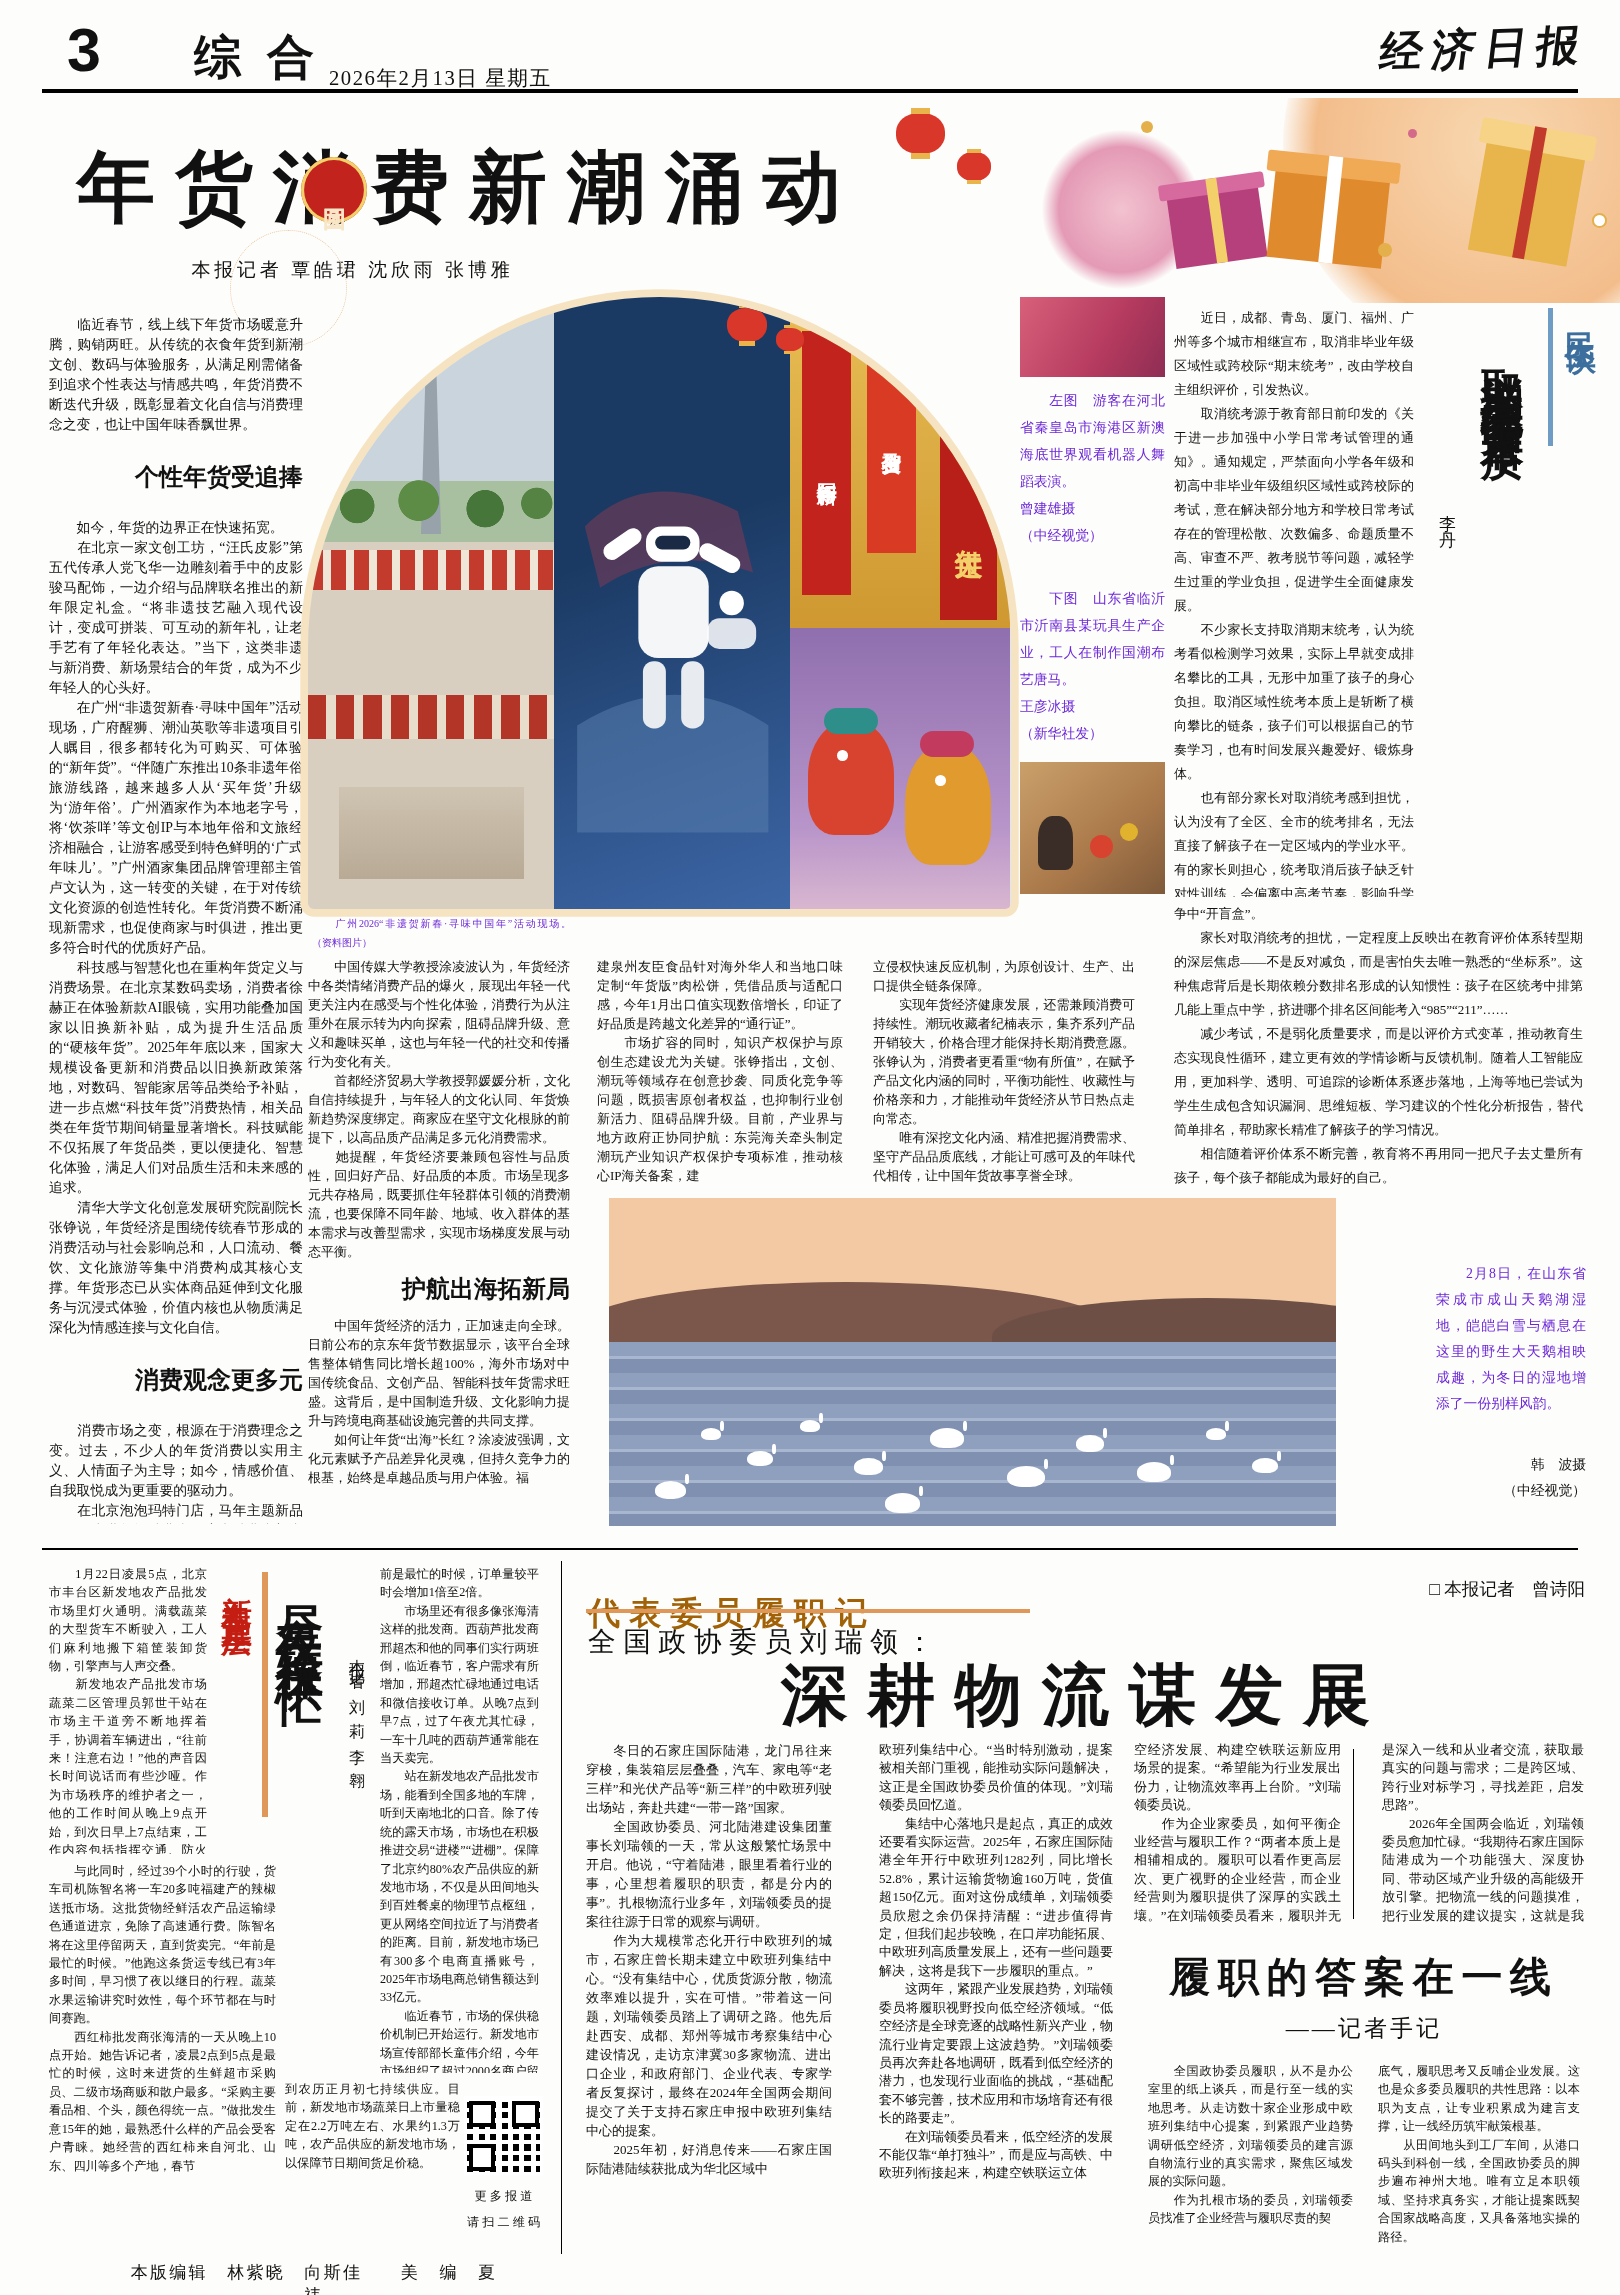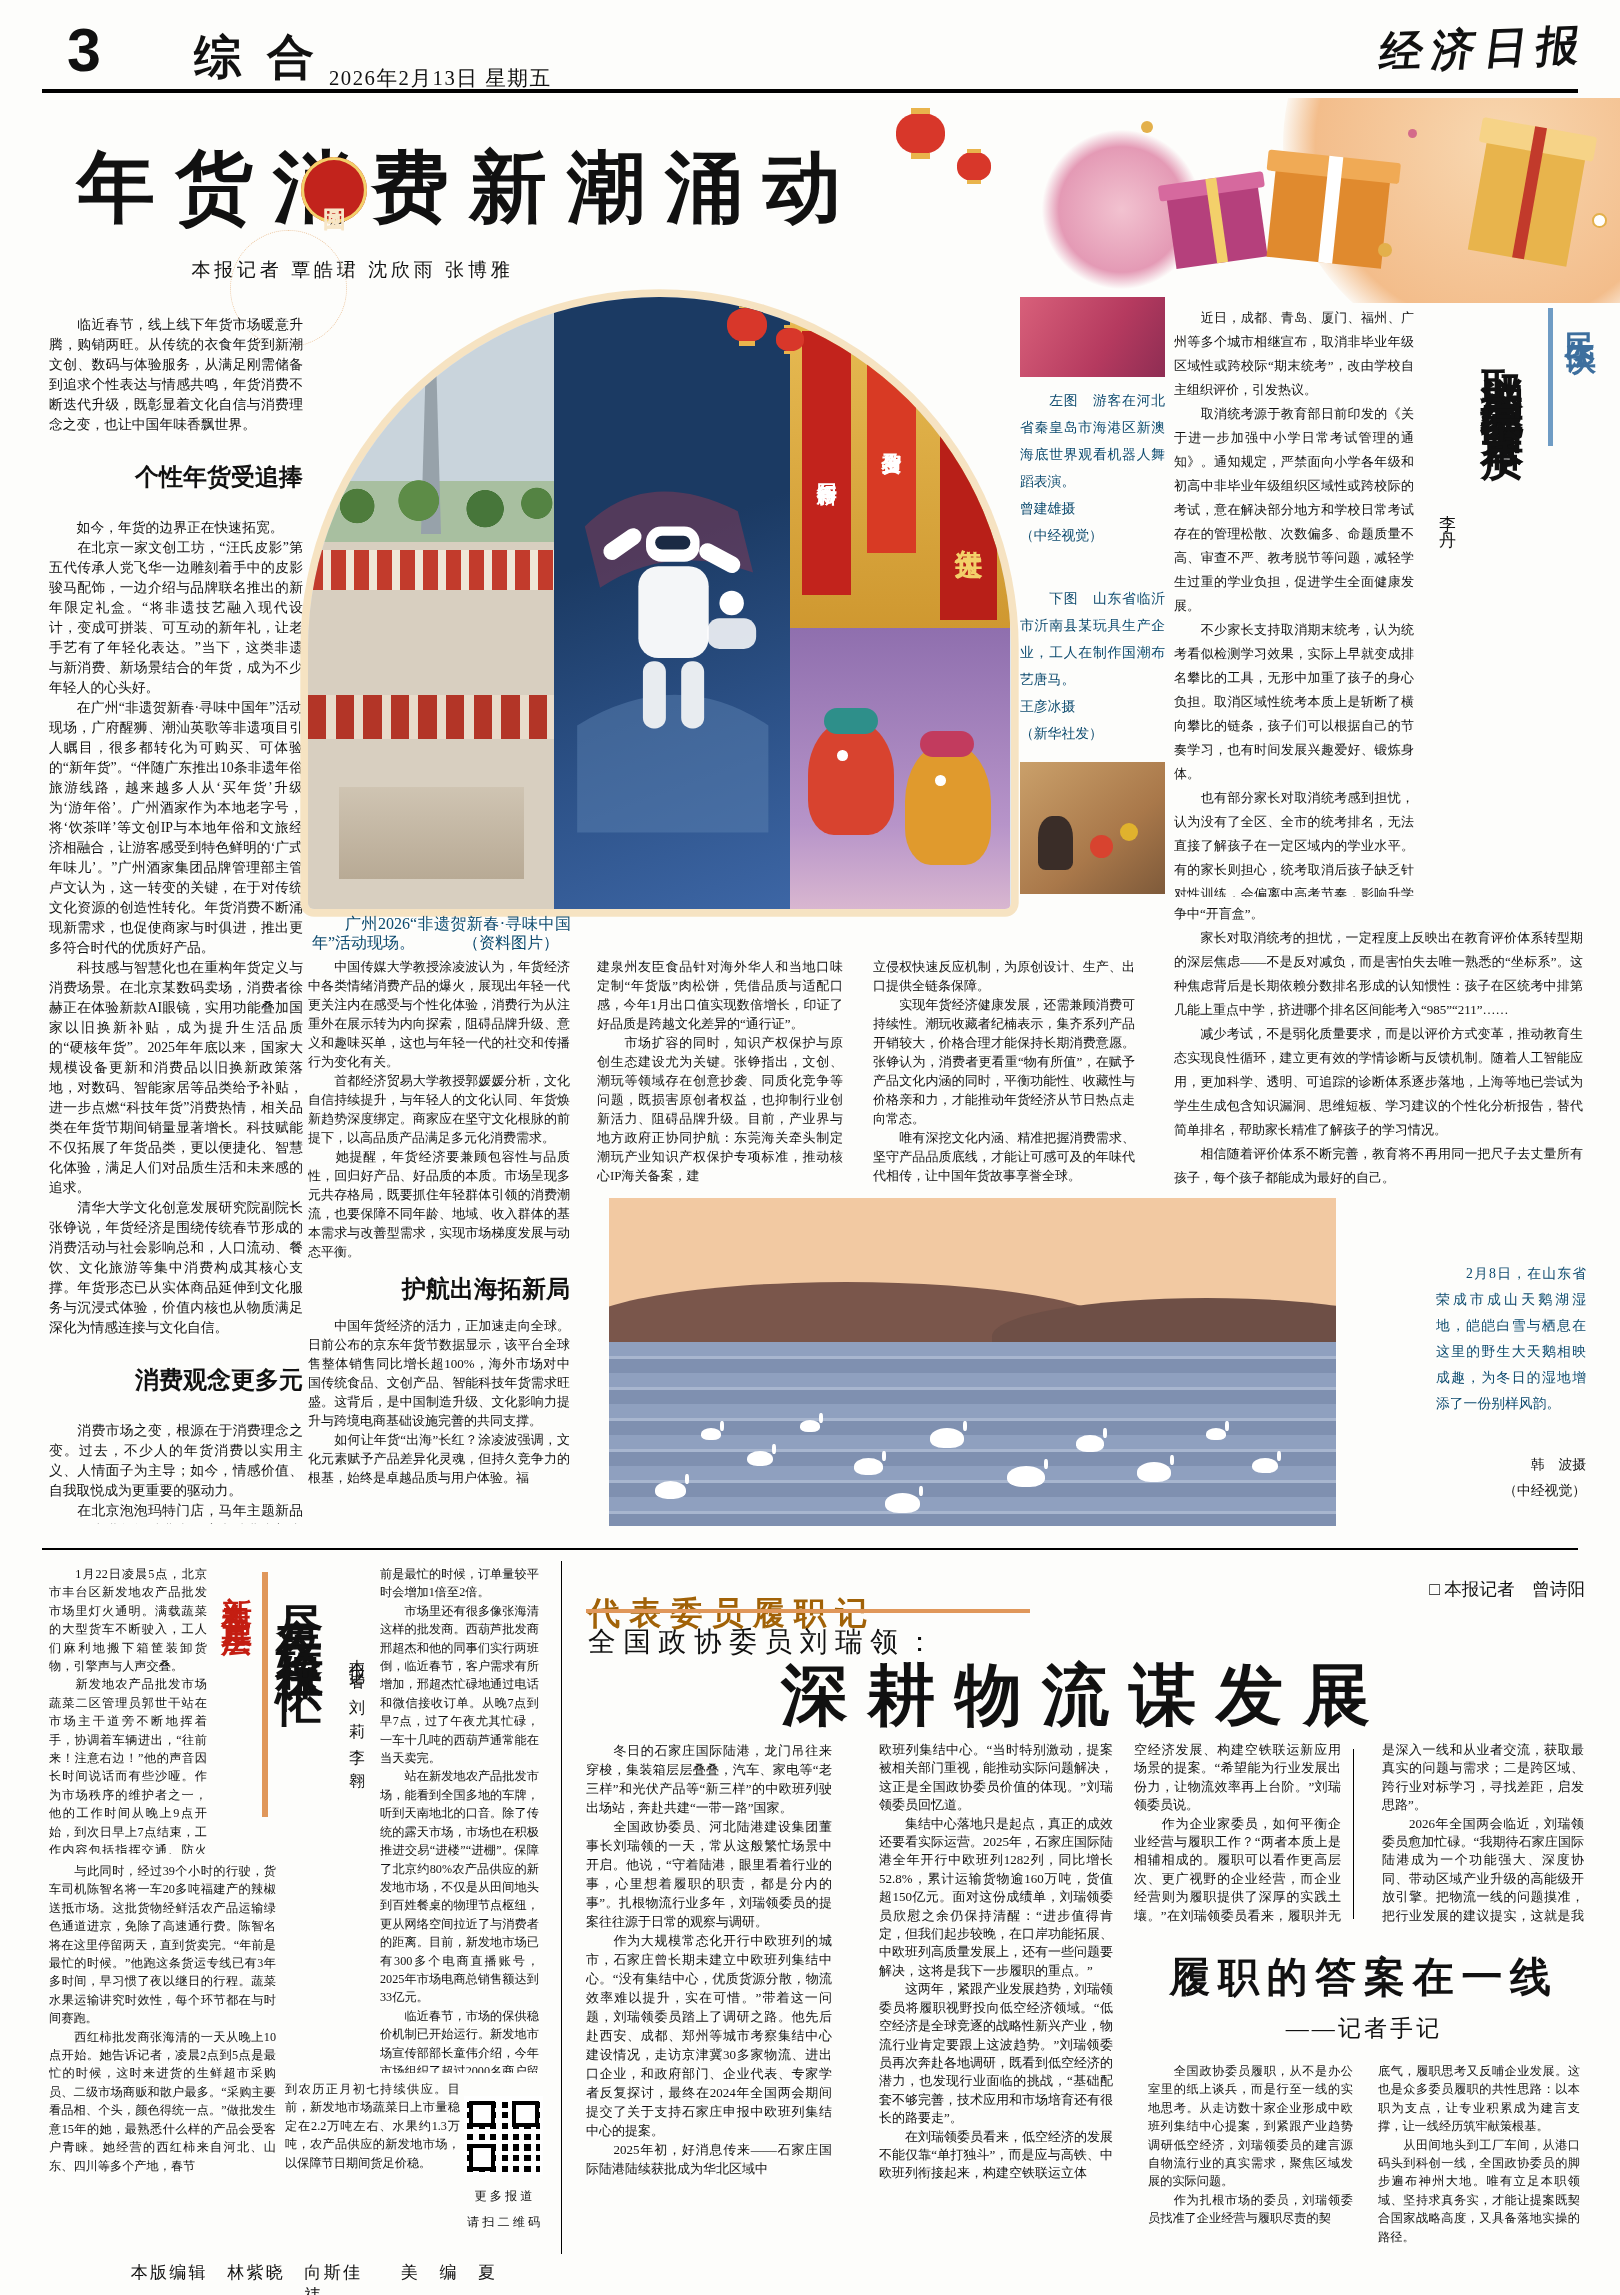--- a/index.html
+++ b/index.html
@@ -5,21 +5,21 @@
   html,body{margin:0;padding:0;background:#888;}
   #page{position:relative;width:1620px;height:2295px;background:#fdfdfb;overflow:hidden;
         font-family:"Liberation Serif","DejaVu Serif",serif;color:#111;}
   .abs{position:absolute;}
   .sans{font-family:"Liberation Sans","DejaVu Sans",sans-serif;}
   .body-col{text-align:justify;white-space:pre-line;overflow:hidden;line-height:1.5;}
   .vert{writing-mode:vertical-rl;text-orientation:upright;}
   .rule{background:#000;}
   .subhead{font-weight:bold;text-align:right;font-size:24px;margin:12.2px 0 10.7px 0;white-space:normal;
            font-family:"Liberation Sans","DejaVu Sans",sans-serif;}
-  .capt{color:#0c4a6e;}
+  .capt{color:#6d28d9;}
   
   #masthead{font-weight:900;font-size:43px;letter-spacing:9.2px;transform:rotate(-2deg) skewX(-9deg);}
   
   .deco-dot{position:absolute;border-radius:50%;}
   .gift{position:absolute;}
   .gift .lid{position:absolute;left:-8%;top:-16%;width:116%;height:22%;border-radius:3.1px;}
   .gift .ribbon{position:absolute;left:45%;top:-16%;width:12%;height:116%;}
   .lantern{position:absolute;background:#d8372a;border-radius:46%;}
   .lantern:before{content:"";position:absolute;left:30%;top:-12%;width:40%;height:14%;background:#e9b44c;}
   .lantern:after{content:"";position:absolute;left:30%;bottom:-12%;width:40%;height:14%;background:#e9b44c;}
@@ -128,21 +128,21 @@
       <div class="abs" style="left:130px;top:103px;width:54px;height:26px;background:#c23b5e;border-radius:15.3px;"></div>
       <div class="deco-dot" style="left:47px;top:122px;width:10.7px;height:10.7px;background:#fff;"></div>
       <div class="deco-dot" style="left:145px;top:147px;width:10.7px;height:10.7px;background:#fff;"></div>
     </div>
     <div class="lantern" style="left:419px;top:10.7px;width:40px;height:34px;"></div>
     <div class="lantern" style="left:468px;top:31px;width:27.6px;height:23px;"></div>
   </div>
 
   <div class="abs vert" style="left:301px;top:157px;width:66px;height:66px;background:#c2231c;border-radius:50%;color:#f7e6c8;font-size:23px;font-weight:bold;text-align:center;line-height:66px;box-shadow:0 0 0 3.1px #f3d06a inset;">团圆</div>
 
-  <div class="abs body-col capt" style="left:312px;top:914px;width:259px;height:40px;font-size:16px;line-height:19px;">　　广州2026“非遗贺新春·寻味中国年”活动现场。　　　（资料图片）</div>
+  <div class="abs body-col capt" style="left:312px;top:914px;width:259px;height:40px;font-size:10px;line-height:19px;">　　广州2026“非遗贺新春·寻味中国年”活动现场。　　　（资料图片）</div>
 
   <div class="abs" style="left:1020px;top:297px;width:145px;height:80px;background:linear-gradient(120deg,#d8607a,#b53a5f 60%,#8e2d53);"></div>
   <div class="abs body-col capt" style="left:1020px;top:387px;width:145px;height:188px;font-size:13.8px;line-height:27px;">　　左图　游客在河北省秦皇岛市海港区新澳海底世界观看机器人舞蹈表演。
 曾建雄摄
 （中经视觉）</div>
   <div class="abs body-col capt" style="left:1020px;top:585px;width:145px;height:175px;font-size:13.8px;line-height:27px;">　　下图　山东省临沂市沂南县某玩具生产企业，工人在制作国潮布艺唐马。
 王彦冰摄
 （新华社发）</div>
   <div class="abs" style="left:1020px;top:762px;width:145px;height:132px;background:linear-gradient(140deg,#caa06a,#a9784a 60%,#7e5a3a);">
     <div class="abs" style="left:18.4px;top:54px;width:35px;height:54px;background:#3a2d28;border-radius:40% 40% 7.7px 7.7px;"></div>

